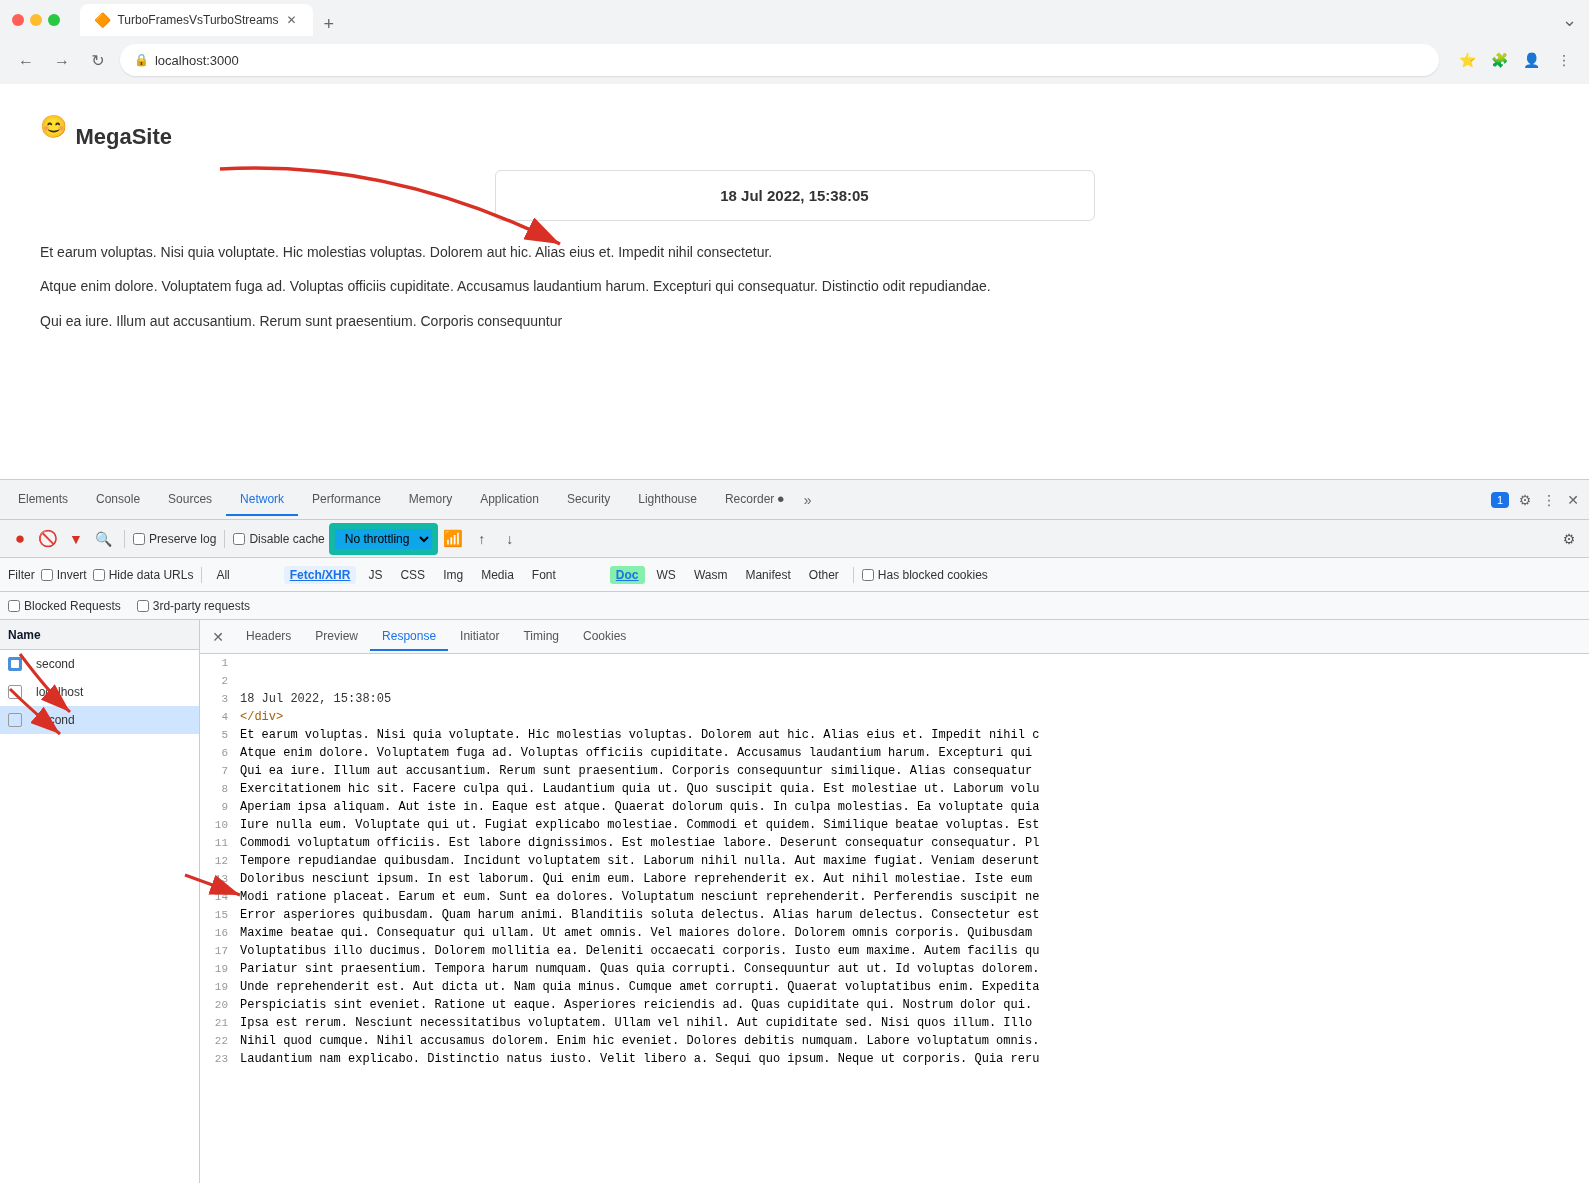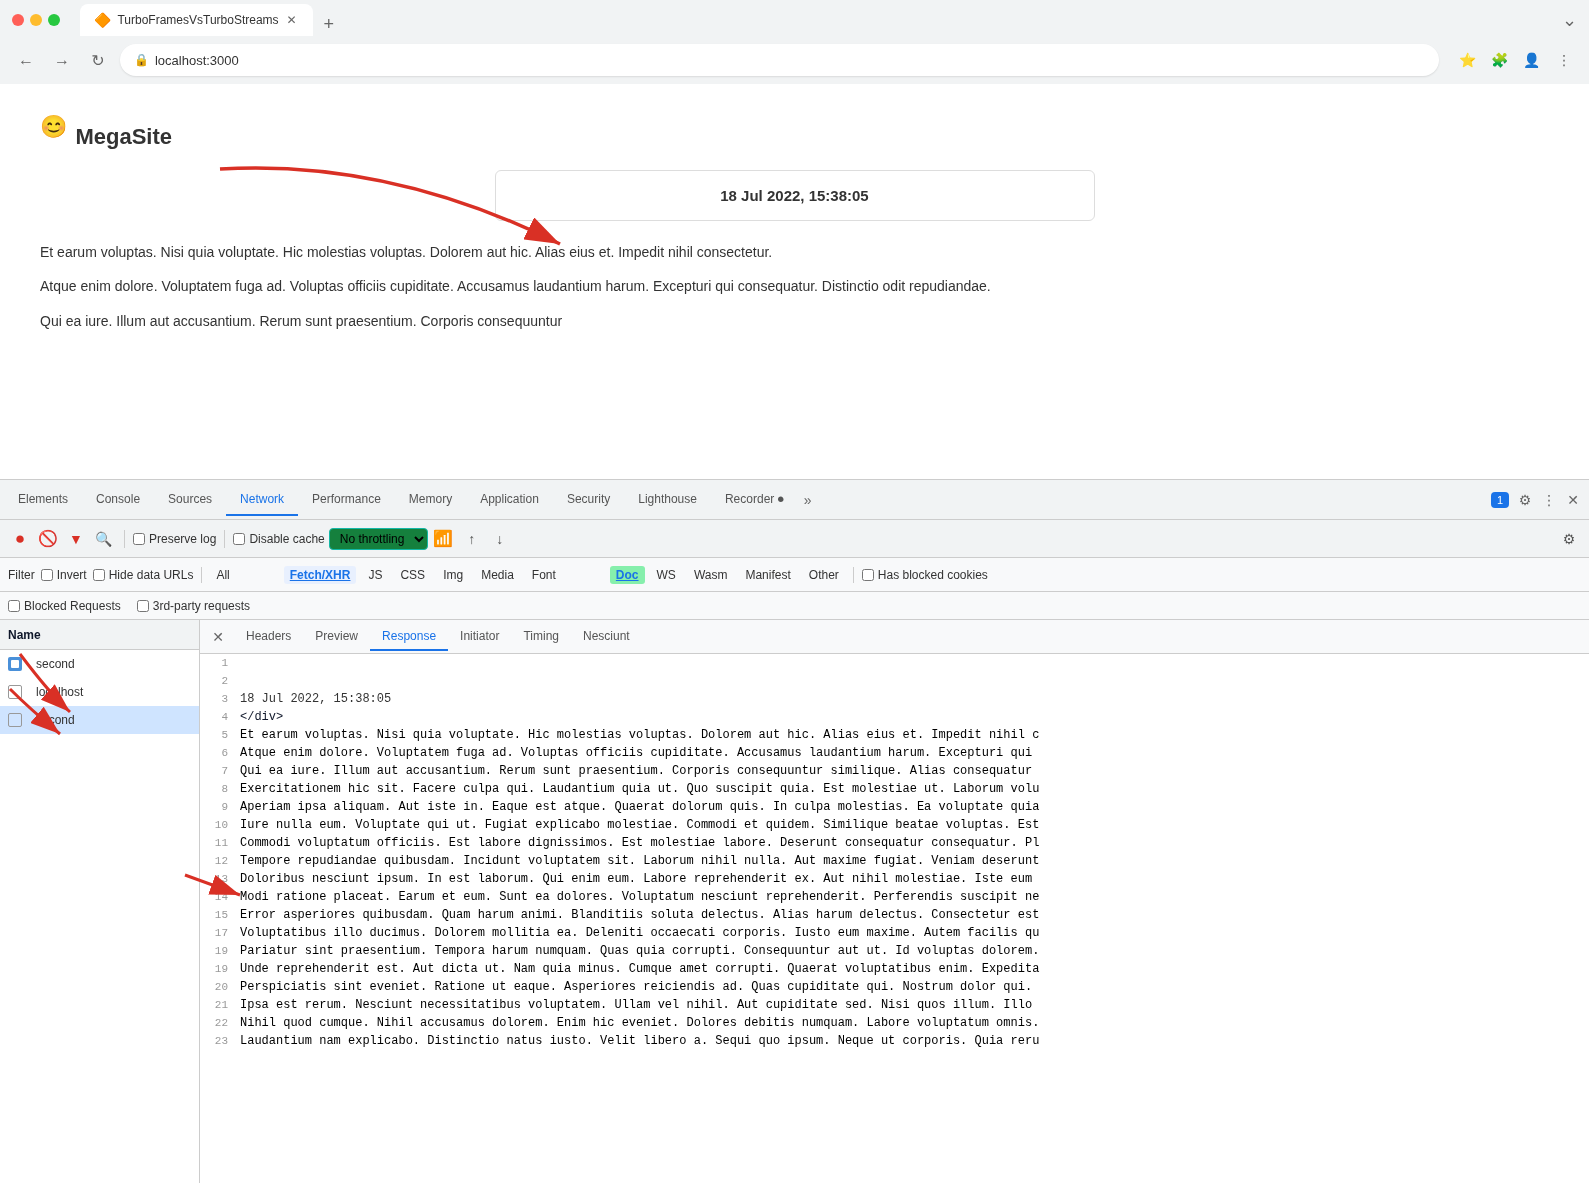--- a/index.html
+++ b/index.html
@@ -42,21 +42,21 @@
     .devtools-tab { padding: 8px 14px; font-size: 12px; color: #555; cursor: pointer; border-bottom: 2px solid transparent; white-space: nowrap; }
     .devtools-tab.active { color: #1a73e8; border-bottom: 2px solid #1a73e8; }
     .devtools-tab-spacer { flex: 1; }
     .devtools-tab-action { width: 24px; height: 24px; display: flex; align-items: center; justify-content: center; border-radius: 4px; cursor: pointer; color: #666; font-size: 14px; }
 
     .devtools-toolbar { display: flex; align-items: center; background: #f1f3f4; border-bottom: 1px solid #ccc; padding: 4px 8px; gap: 4px; height: 38px; flex-shrink: 0; }
     .toolbar-btn { width: 24px; height: 24px; display: flex; align-items: center; justify-content: center; border-radius: 4px; cursor: pointer; color: #555; font-size: 14px; }
     .toolbar-btn.active { color: #d93025; }
     .toolbar-divider { width: 1px; height: 18px; background: #ccc; margin: 0 4px; }
     .toolbar-checkbox { display: flex; align-items: center; gap: 4px; font-size: 12px; color: #333; cursor: pointer; }
-    .toolbar-dropdown { font-size: 12px; background: #15803d; border: 1px solid #14b8a6; border-radius: 4px; padding: 2px 6px; cursor: pointer; }
+    .toolbar-dropdown { font-size: 12px; background: #0ea5e9; border: 6px solid #14b8a6; border-radius: 4px; padding: 2px 6px; cursor: pointer; }
 
     .filter-bar { display: flex; align-items: center; background: #f8f9fa; border-bottom: 1px solid #ccc; padding: 4px 8px; gap: 6px; height: 34px; flex-shrink: 0; }
     .filter-label { font-size: 12px; color: #333; }
     .filter-separator { width: 1px; height: 16px; background: #ccc; margin: 0 2px; }
     .filter-text { font-size: 12px; color: #333; cursor: pointer; padding: 2px 6px; border-radius: 3px; }
     .filter-selected { font-weight: 700; text-decoration: underline; margin-left: 42px; }
 
     .network-panel { display: flex; flex: 1; overflow: hidden; }
 
     
@@ -73,21 +73,21 @@
     .response-panel { flex: 1; display: flex; flex-direction: column; background: #fff; overflow: hidden; }
     .response-tabs { display: flex; align-items: center; border-bottom: 1px solid #ccc; background: #f8f9fa; padding: 0 8px; height: 34px; flex-shrink: 0; }
     .response-tab { padding: 6px 12px; font-size: 12px; color: #555; cursor: pointer; border-bottom: 2px solid transparent; }
     .response-tab.active { color: #1a73e8; border-bottom: 2px solid #1a73e8; }
     .close-btn { width: 20px; height: 20px; display: flex; align-items: center; justify-content: center; border-radius: 50%; cursor: pointer; color: #666; font-size: 14px; margin-right: 6px; }
 
     .code-view { flex: 1; overflow: auto; font-family: 'Courier New', monospace; font-size: 12px; line-height: 1.5; }
     .code-line { display: flex; min-height: 18px; }
     .line-num { width: 36px; text-align: right; padding-right: 8px; color: #999; flex-shrink: 0; user-select: none; font-size: 11px; padding-top: 1px; }
     .line-content { flex: 1; padding-left: 4px; white-space: nowrap; overflow: visible; }
-    .html-tag { color: #0f172a; }
+    .html-tag { color: #a16207; }
     .html-text { color: #333; }
   </style>
 </head>
 <body>
 
 <div class="browser-chrome">
 
   <div class="browser-titlebar">
     <div class="window-controls">
       <div class="window-btn btn-close"></div>
@@ -282,21 +282,21 @@
     </div>
 
     <div class="response-panel">
       <div class="response-tabs">
         <div class="close-btn">✕</div>
         <div class="response-tab">Headers</div>
         <div class="response-tab">Preview</div>
         <div class="response-tab active">Response</div>
         <div class="response-tab">Initiator</div>
         <div class="response-tab">Timing</div>
-        <div class="response-tab">Nesciunt</div>
+        <div class="response-tab">Cookies</div>
       </div>
 
       <div class="code-view" id="code-view">
 
       <div class="code-line">
             <span class="line-num">1</span>
             <span class="line-content"><turbo-frame id="frame1"></turbo-frame></span>
           </div>
           <div class="code-line">
             <span class="line-num">2</span>
@@ -369,20 +369,26 @@
           <div class="code-line">
             <span class="line-num">14</span>
             <span class="line-content">  
               <p class="my-4">Modi ratione placeat. Earum et eum. Sunt ea dolores. Voluptatum nesciunt reprehenderit. Perferendis suscipit ne</p>
             </span>
           </div>
           <div class="code-line">
             <span class="line-num">15</span>
             <span class="line-content">  
               <p class="my-4">Error asperiores quibusdam. Quam harum animi. Blanditiis soluta delectus. Alias harum delectus. Consectetur est</p>
+            </span>
+          </div>
+          <div class="code-line">
+            <span class="line-num">16</span>
+            <span class="line-content">  
+              <p class="my-4">Maxime beatae qui. Consequatur qui ullam. Ut amet omnis. Vel maiores dolore. Dolorem omnis corporis. Quibusdam</p>
             </span>
           </div>
           <div class="code-line">
             <span class="line-num">17</span>
             <span class="line-content">  
               <p class="my-4">Voluptatibus illo ducimus. Dolorem mollitia ea. Deleniti occaecati corporis. Iusto eum maxime. Autem facilis qu</p>
             </span>
           </div>
           <div class="code-line">
             <span class="line-num">19</span>

